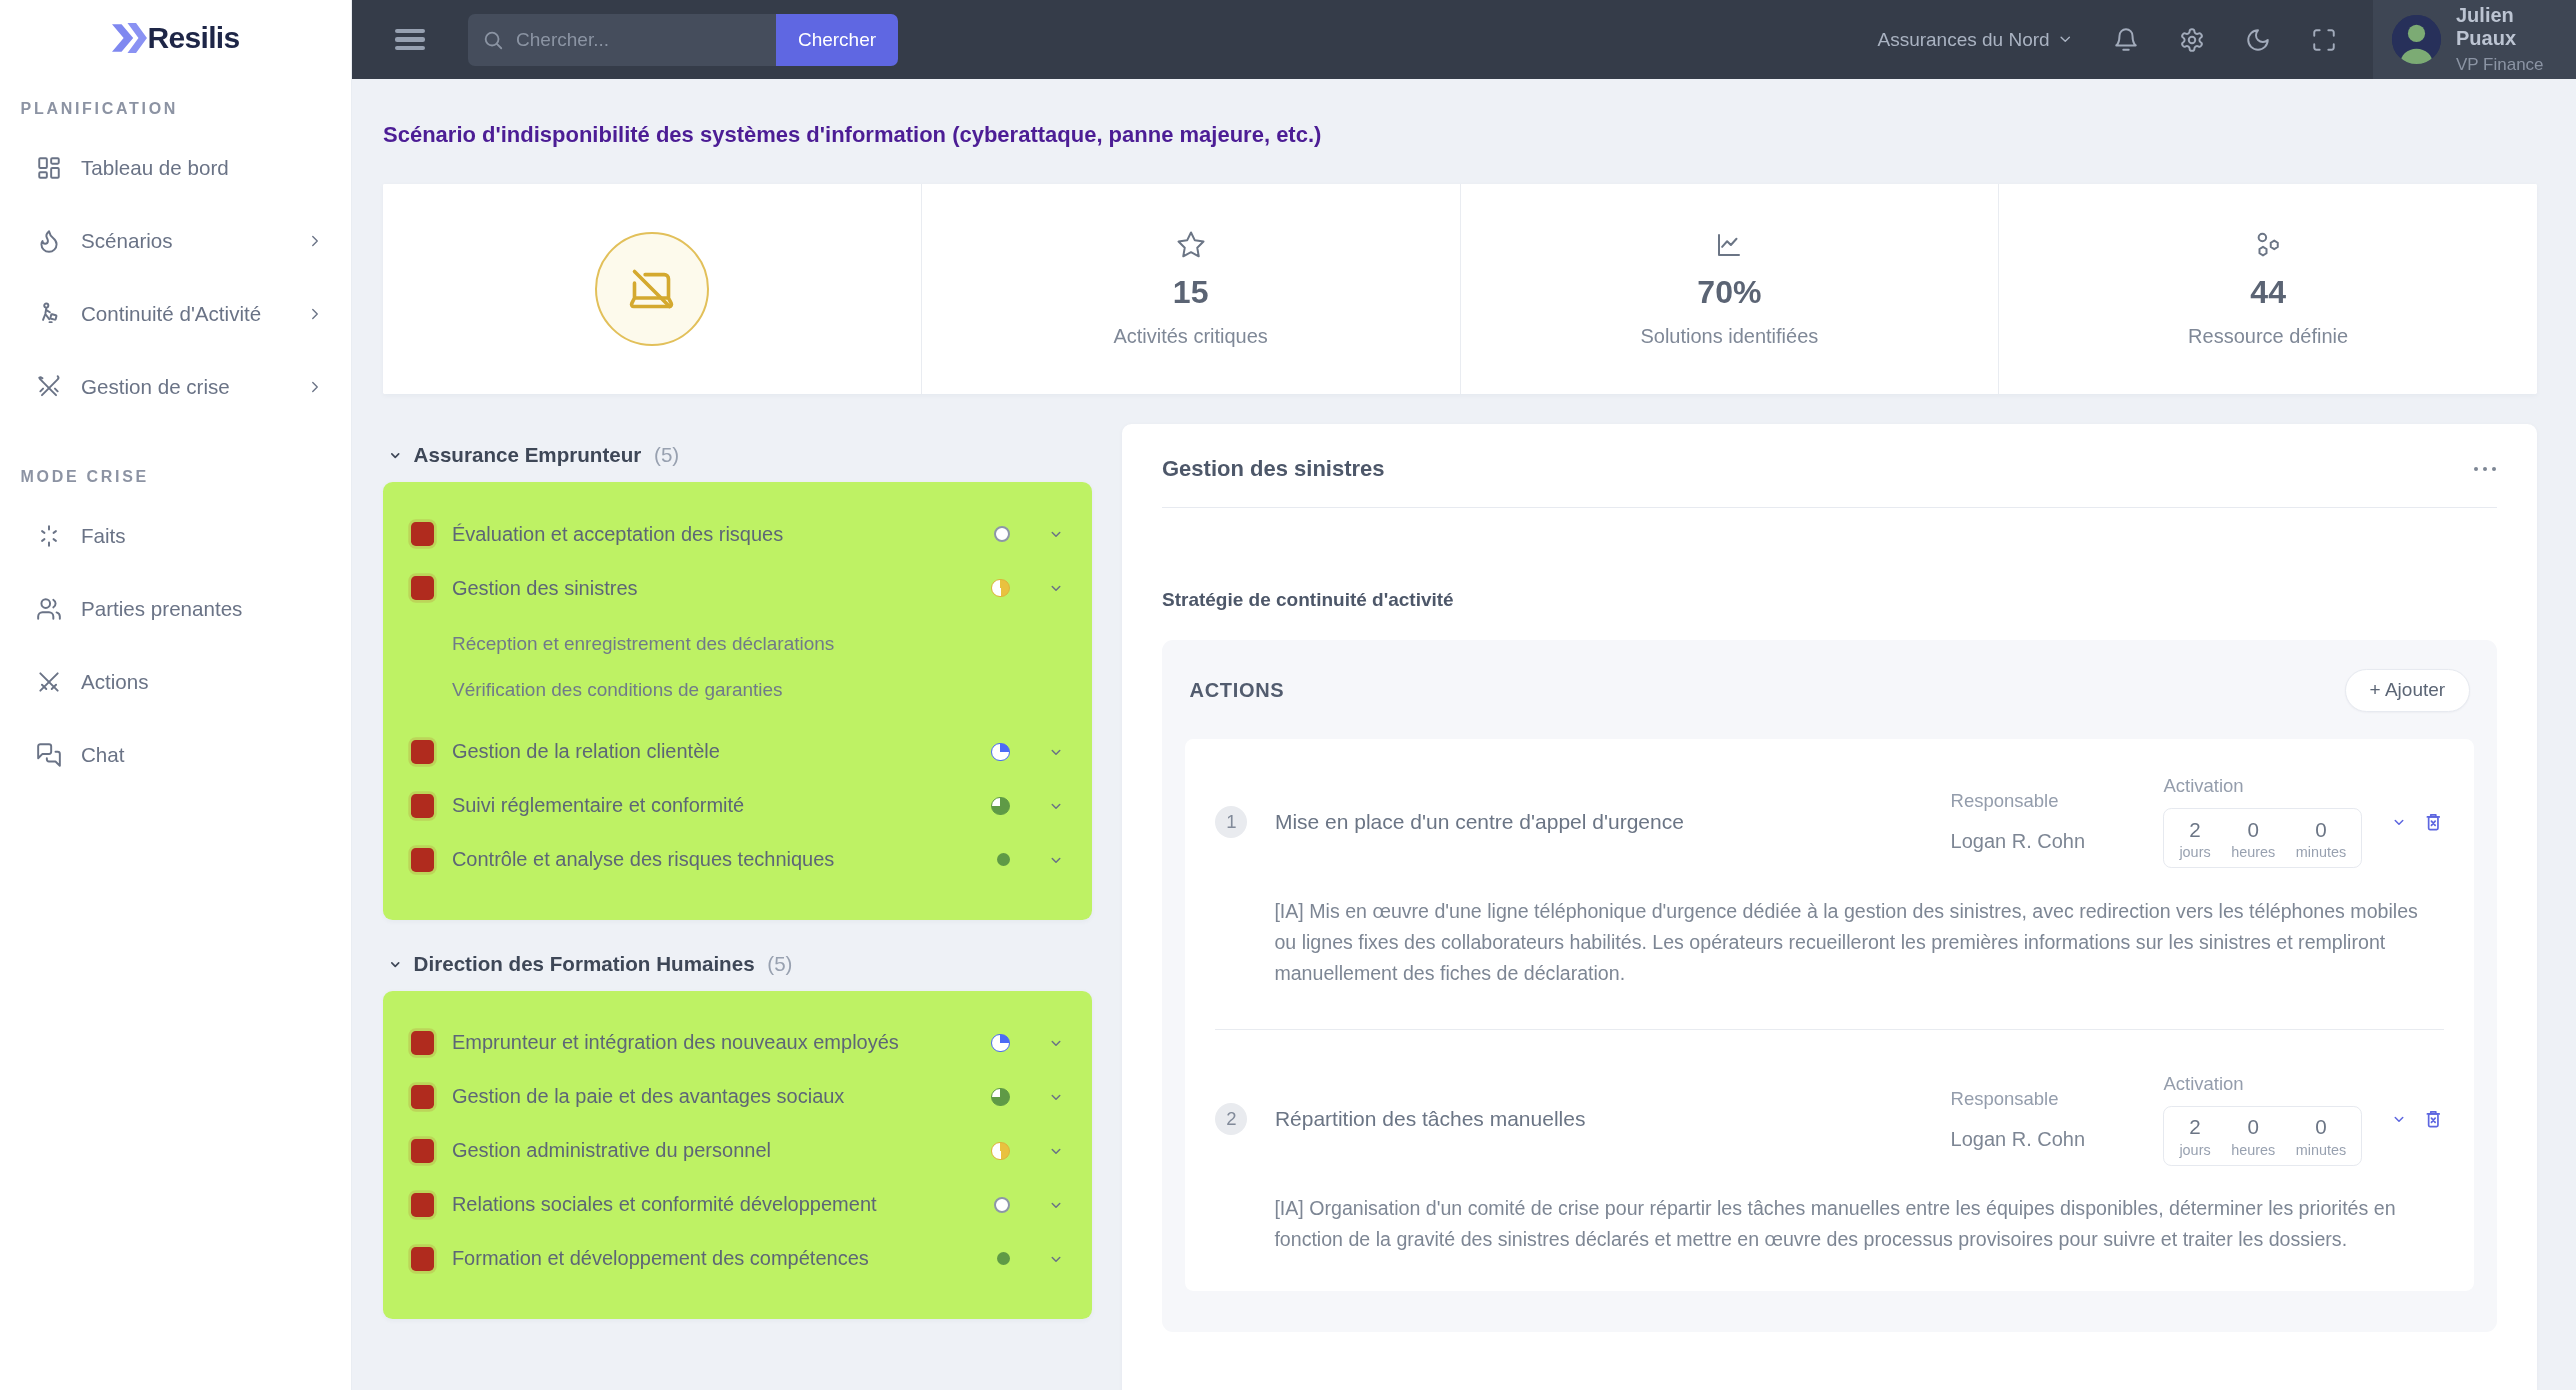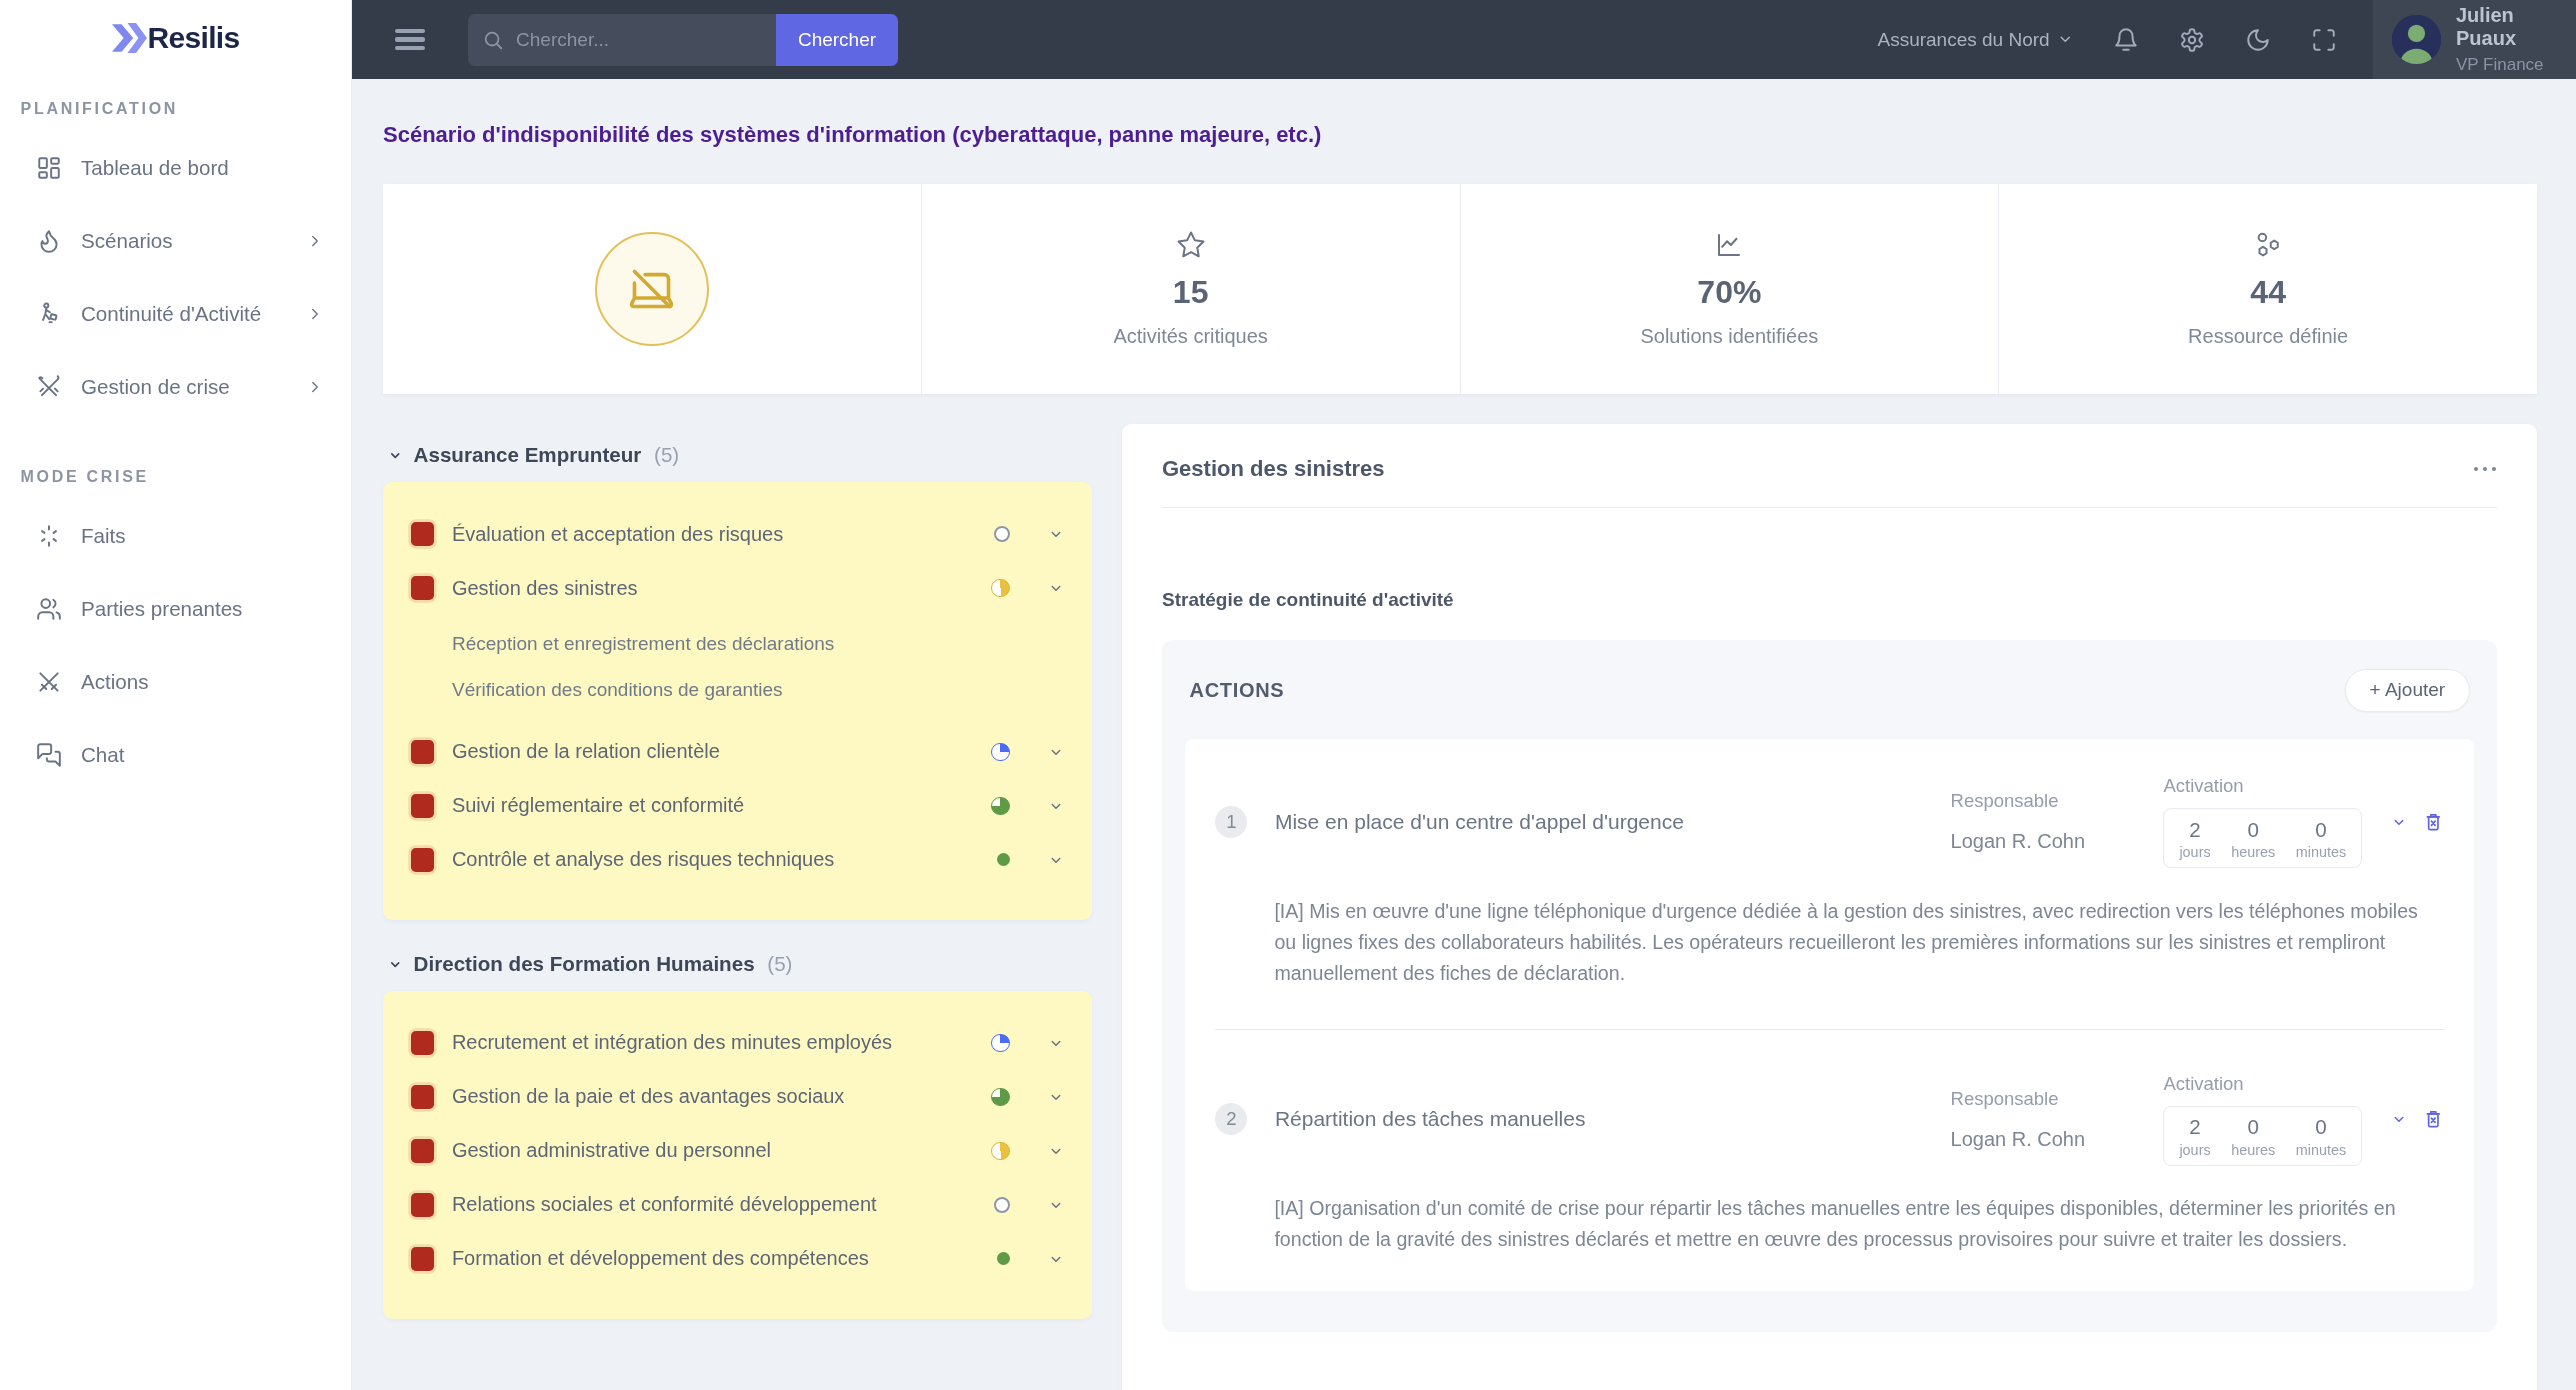--- a/index.html
+++ b/index.html
@@ -74,21 +74,21 @@
   .columns { display:flex; gap:30px; margin-top:30px; align-items:flex-start; }
   .left-col { width:709px; flex:none; }
   .right-col { flex:1; }
 
   
   .group-header { display:flex; align-items:center; gap:10px; margin:19px 0 15px 4.1px; cursor:pointer; }
   .group-header svg { width:16.5px; height:16.5px; stroke:#3e4757; fill:none; stroke-width:2.4;
     stroke-linecap:round; stroke-linejoin:round; }
   .group-title { font-size:20.6px; font-weight:bold; color:#3e4757; }
   .group-count { font-size:20.6px; color:#98a1b0; margin-left:2.7px; }
-  .group-card { background:#fef9c3; border-radius:9.6px; padding:25px 0 33px;
+  .group-card { background:#bef264; border-radius:9.6px; padding:25px 0 33px;
     box-shadow:0 1.4px 5.5px rgba(30,40,70,.04); }
   .activity-row { display:flex; align-items:center; height:54px; padding:0 27.5px; }
   .red-square { width:23.4px; height:23.4px; border-radius:4.8px; background:#b02b1e;
     box-shadow:0 0 0 2.7px rgba(176,43,30,.14); flex:none; }
   .activity-label { font-size:20px; color:#5d6676; margin-left:18px; flex:1;
     white-space:nowrap; overflow:hidden; }
   .row-chev { width:18px; height:18px; margin-left:37px; cursor:pointer; flex:none; }
   .row-chev svg { width:100%; height:100%; stroke:#6a7386; fill:none; stroke-width:2;
     stroke-linecap:round; stroke-linejoin:round; }
   .pie { flex:none; border-radius:50%; width:18.5px; height:18.5px; }
@@ -433,21 +433,21 @@
         <svg viewBox="0 0 24 24">
             <polyline points="7 10 12 15 17 10"></polyline>
           </svg>
         <span class="group-title">Direction des Formation Humaines</span>
         <span class="group-count">(5)</span>
       </div>
 
       <div class="group-card">
         <div class="activity-row">
           <span class="red-square"></span>
-          <span class="activity-label">Recrutement et intégration des minutes employés</span>
+          <span class="activity-label">Emprunteur et intégration des nouveaux employés</span>
           <span class="pie pie-quarter"></span>
           <span class="row-chev"><svg viewBox="0 0 24 24">
                 <polyline points="7 10 12 15 17 10"></polyline>
               </svg></span>
         </div>
         <div class="activity-row">
           <span class="red-square"></span>
           <span class="activity-label">Gestion de la paie et des avantages sociaux</span>
           <span class="pie pie-three"></span>
           <span class="row-chev"><svg viewBox="0 0 24 24">

